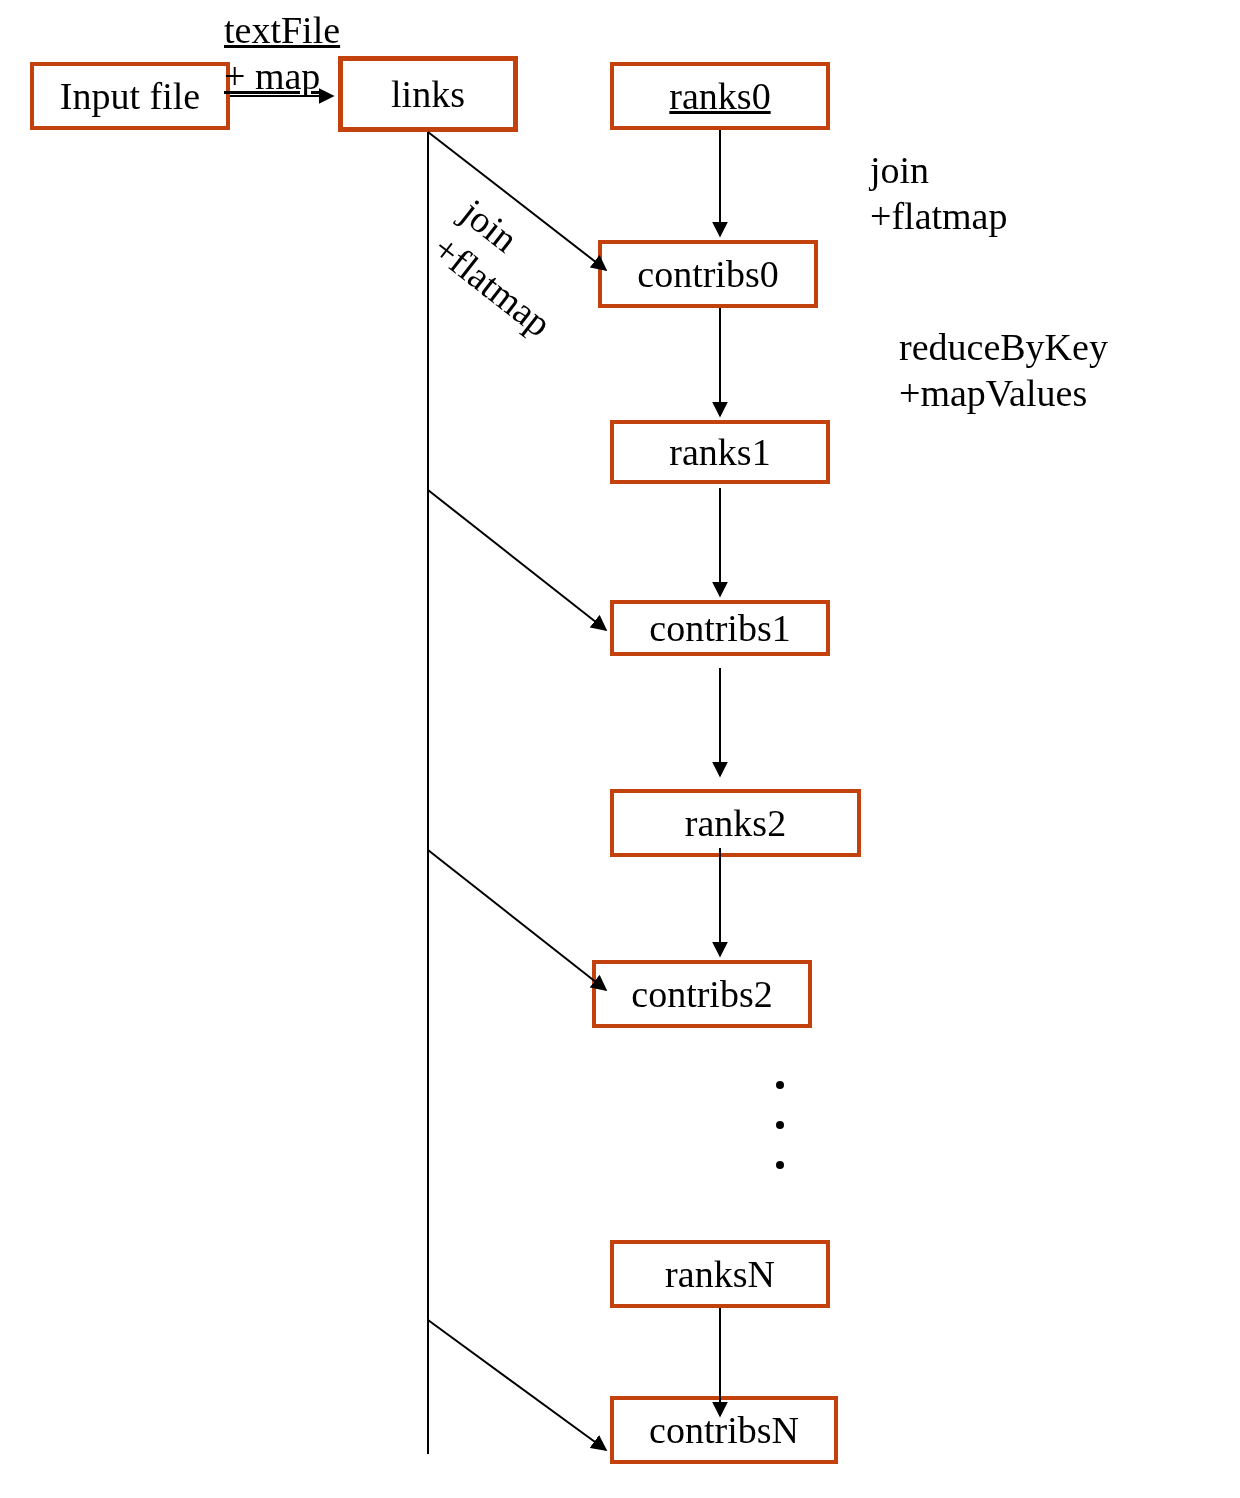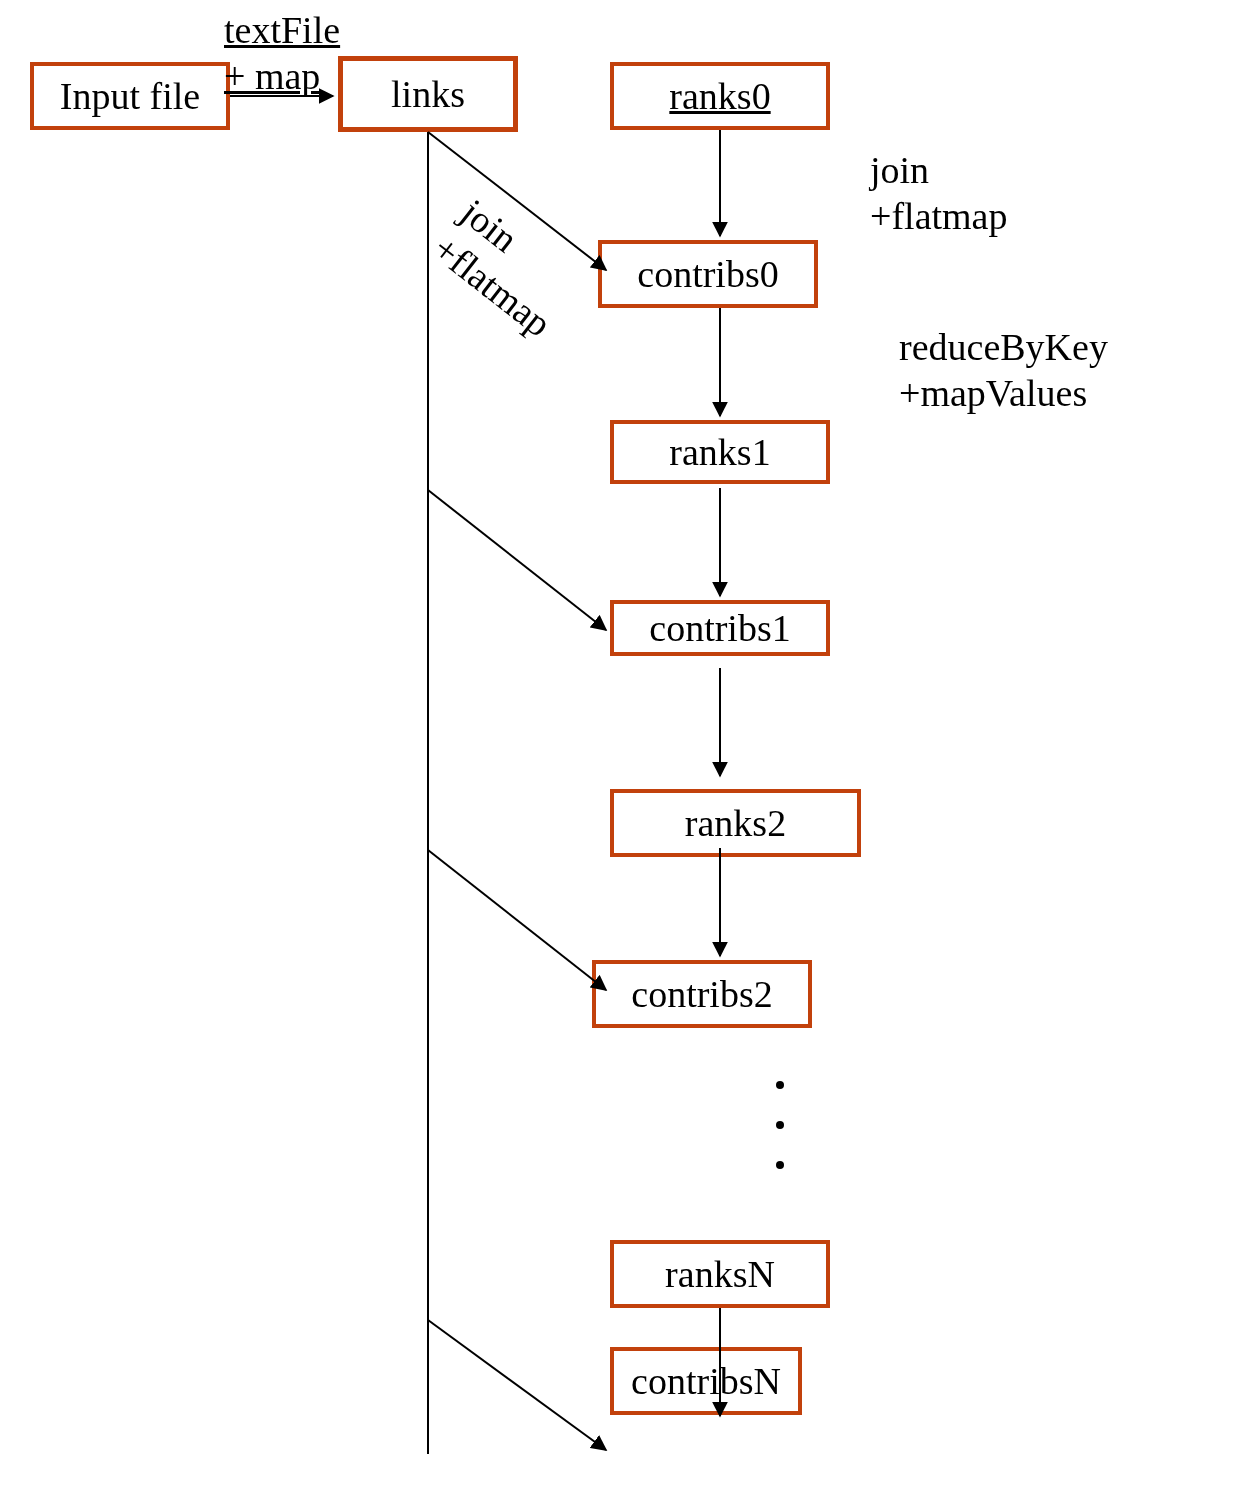--- a/index.html
+++ b/index.html
@@ -64,21 +64,21 @@
 </div>
 
 <div class="box" style="left:592px; top:960px; width:220px; height:68px;">
   <span>contribs2</span>
 </div>
 
 <div class="box" style="left:610px; top:1240px; width:220px; height:68px;">
   <span>ranksN</span>
 </div>
 
-<div class="box" style="left:610px; top:1347px; width:192px; height:68px;">
+<div class="box" style="left:610px; top:1396px; width:228px; height:68px;">
   <span>contribsN</span>
 </div>
 
 <div class="label" style="left:224px; top:8px;text-decoration:underline;">
   <span>textFile</span><br>
   <span>+ map</span>
 </div>
 
 <div class="label" style="left:870px; top:148px;">
   <span>join</span><br>

